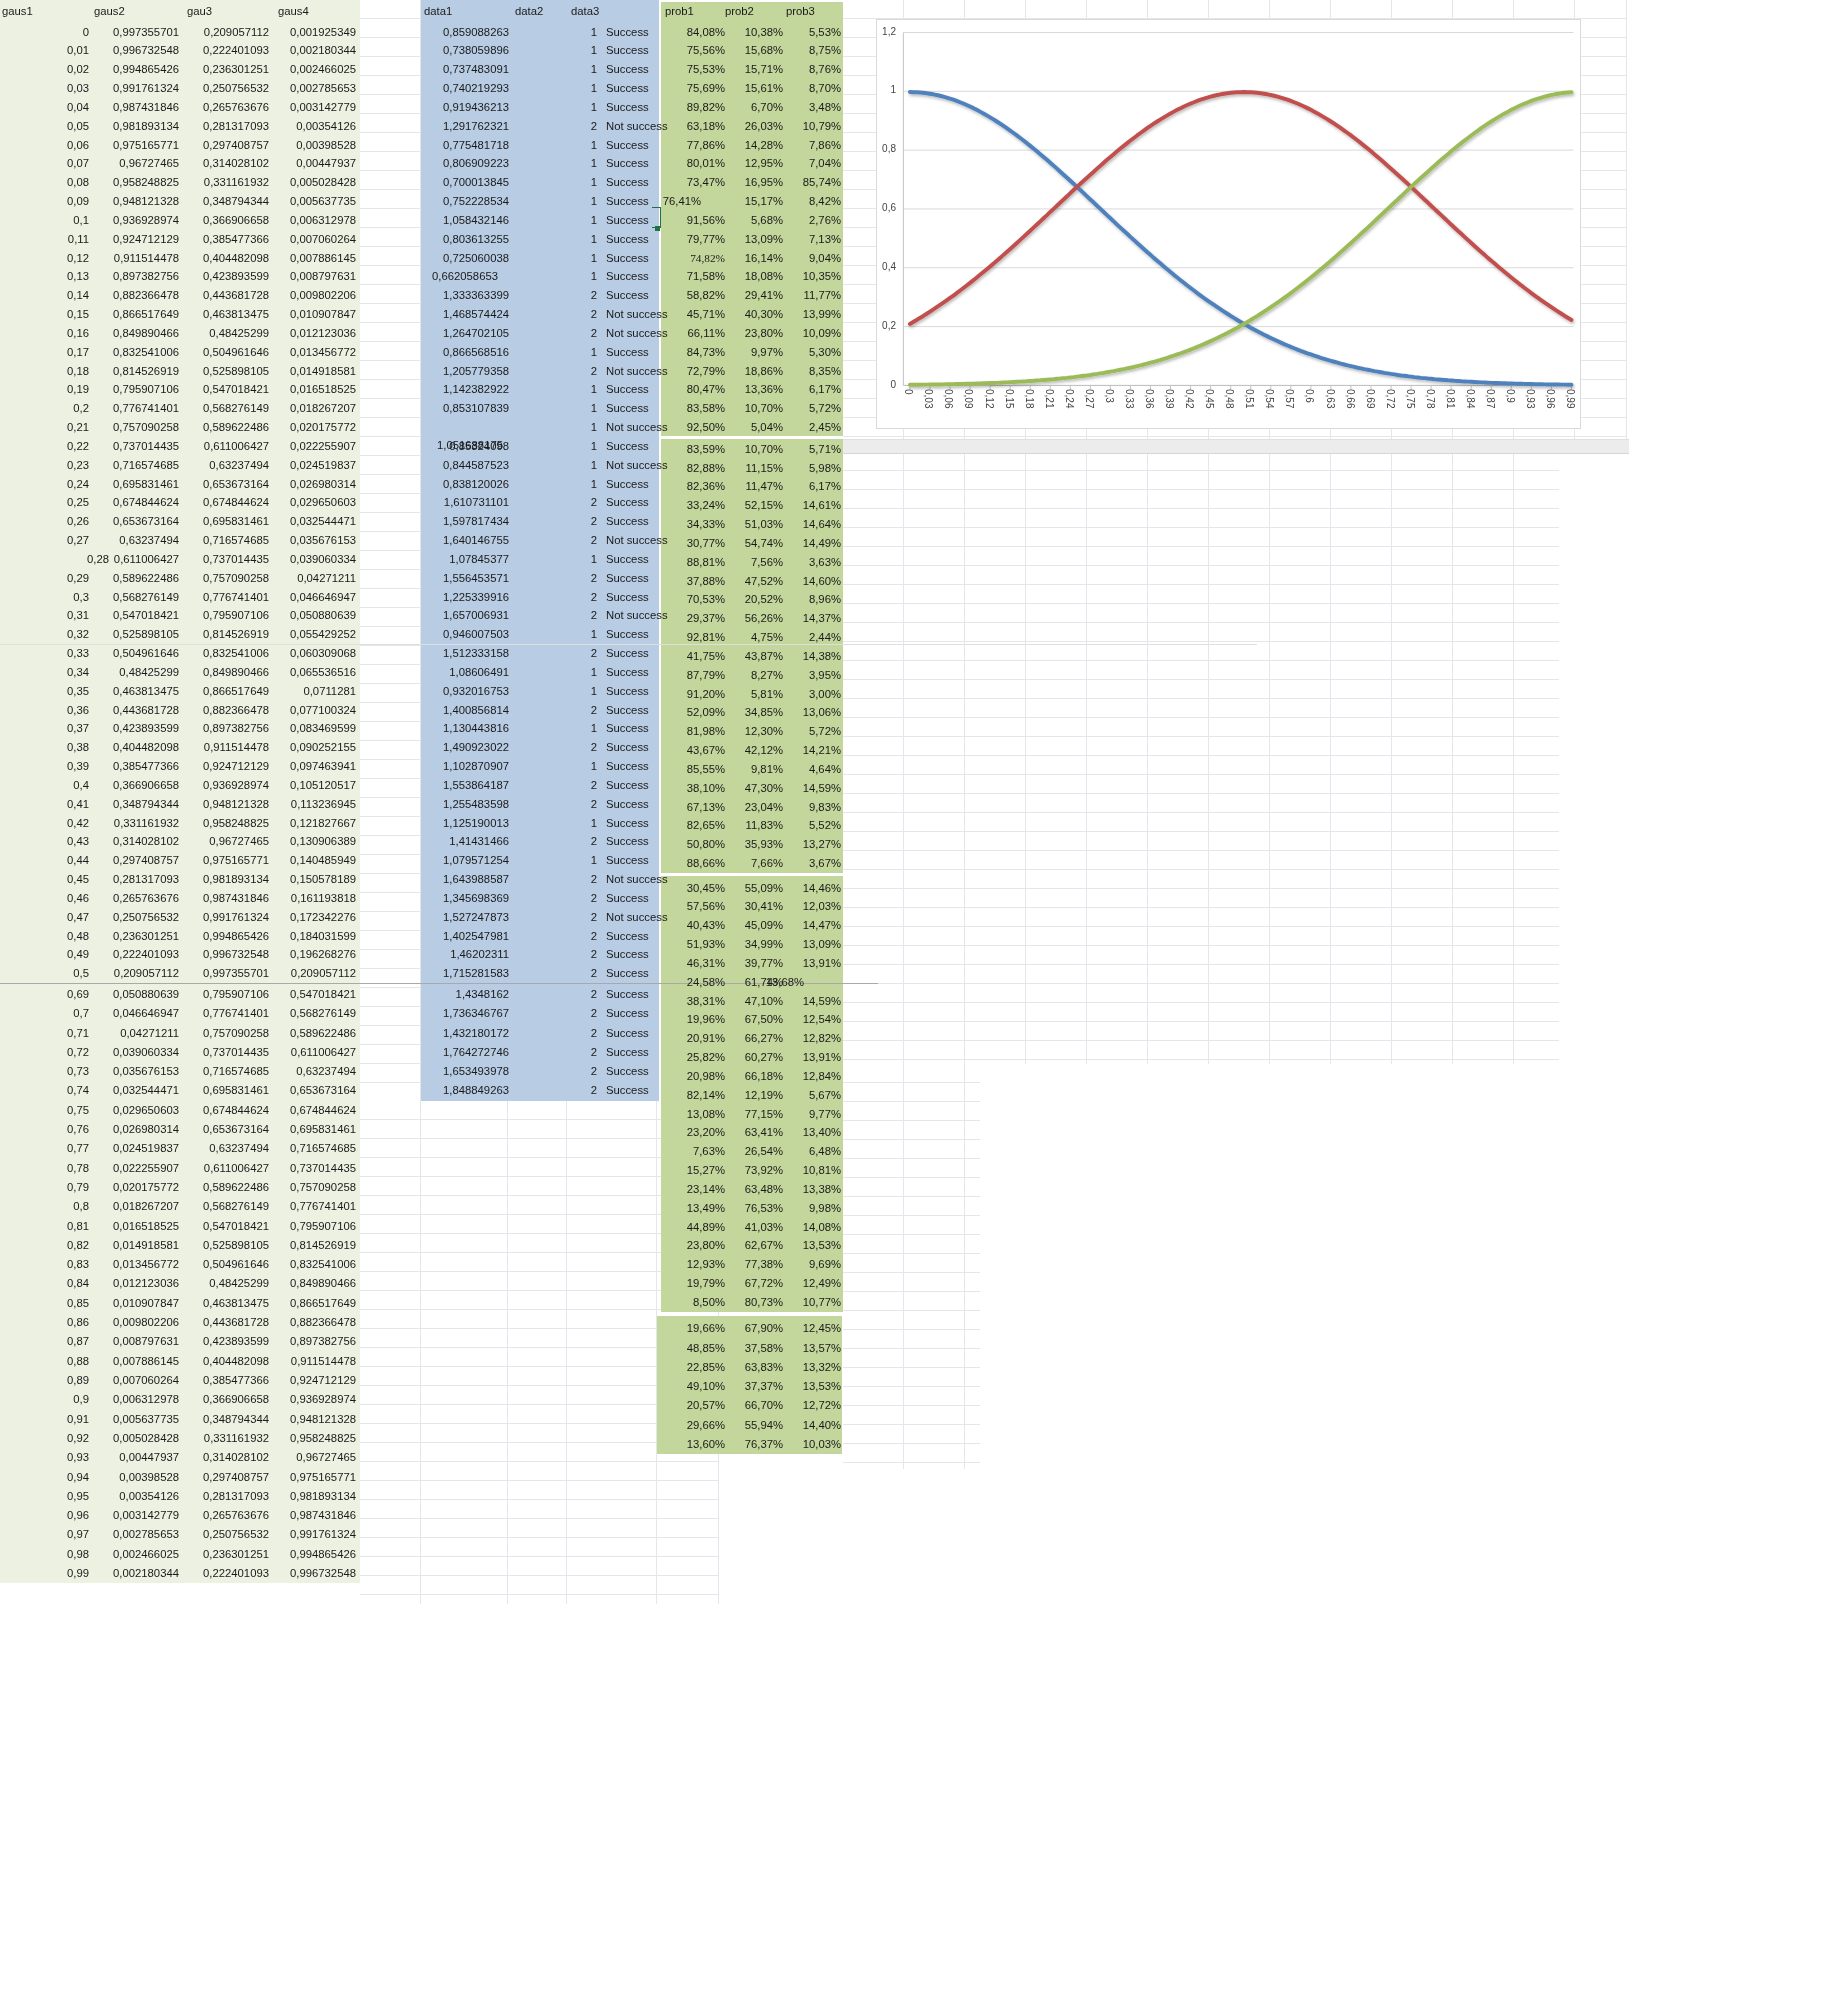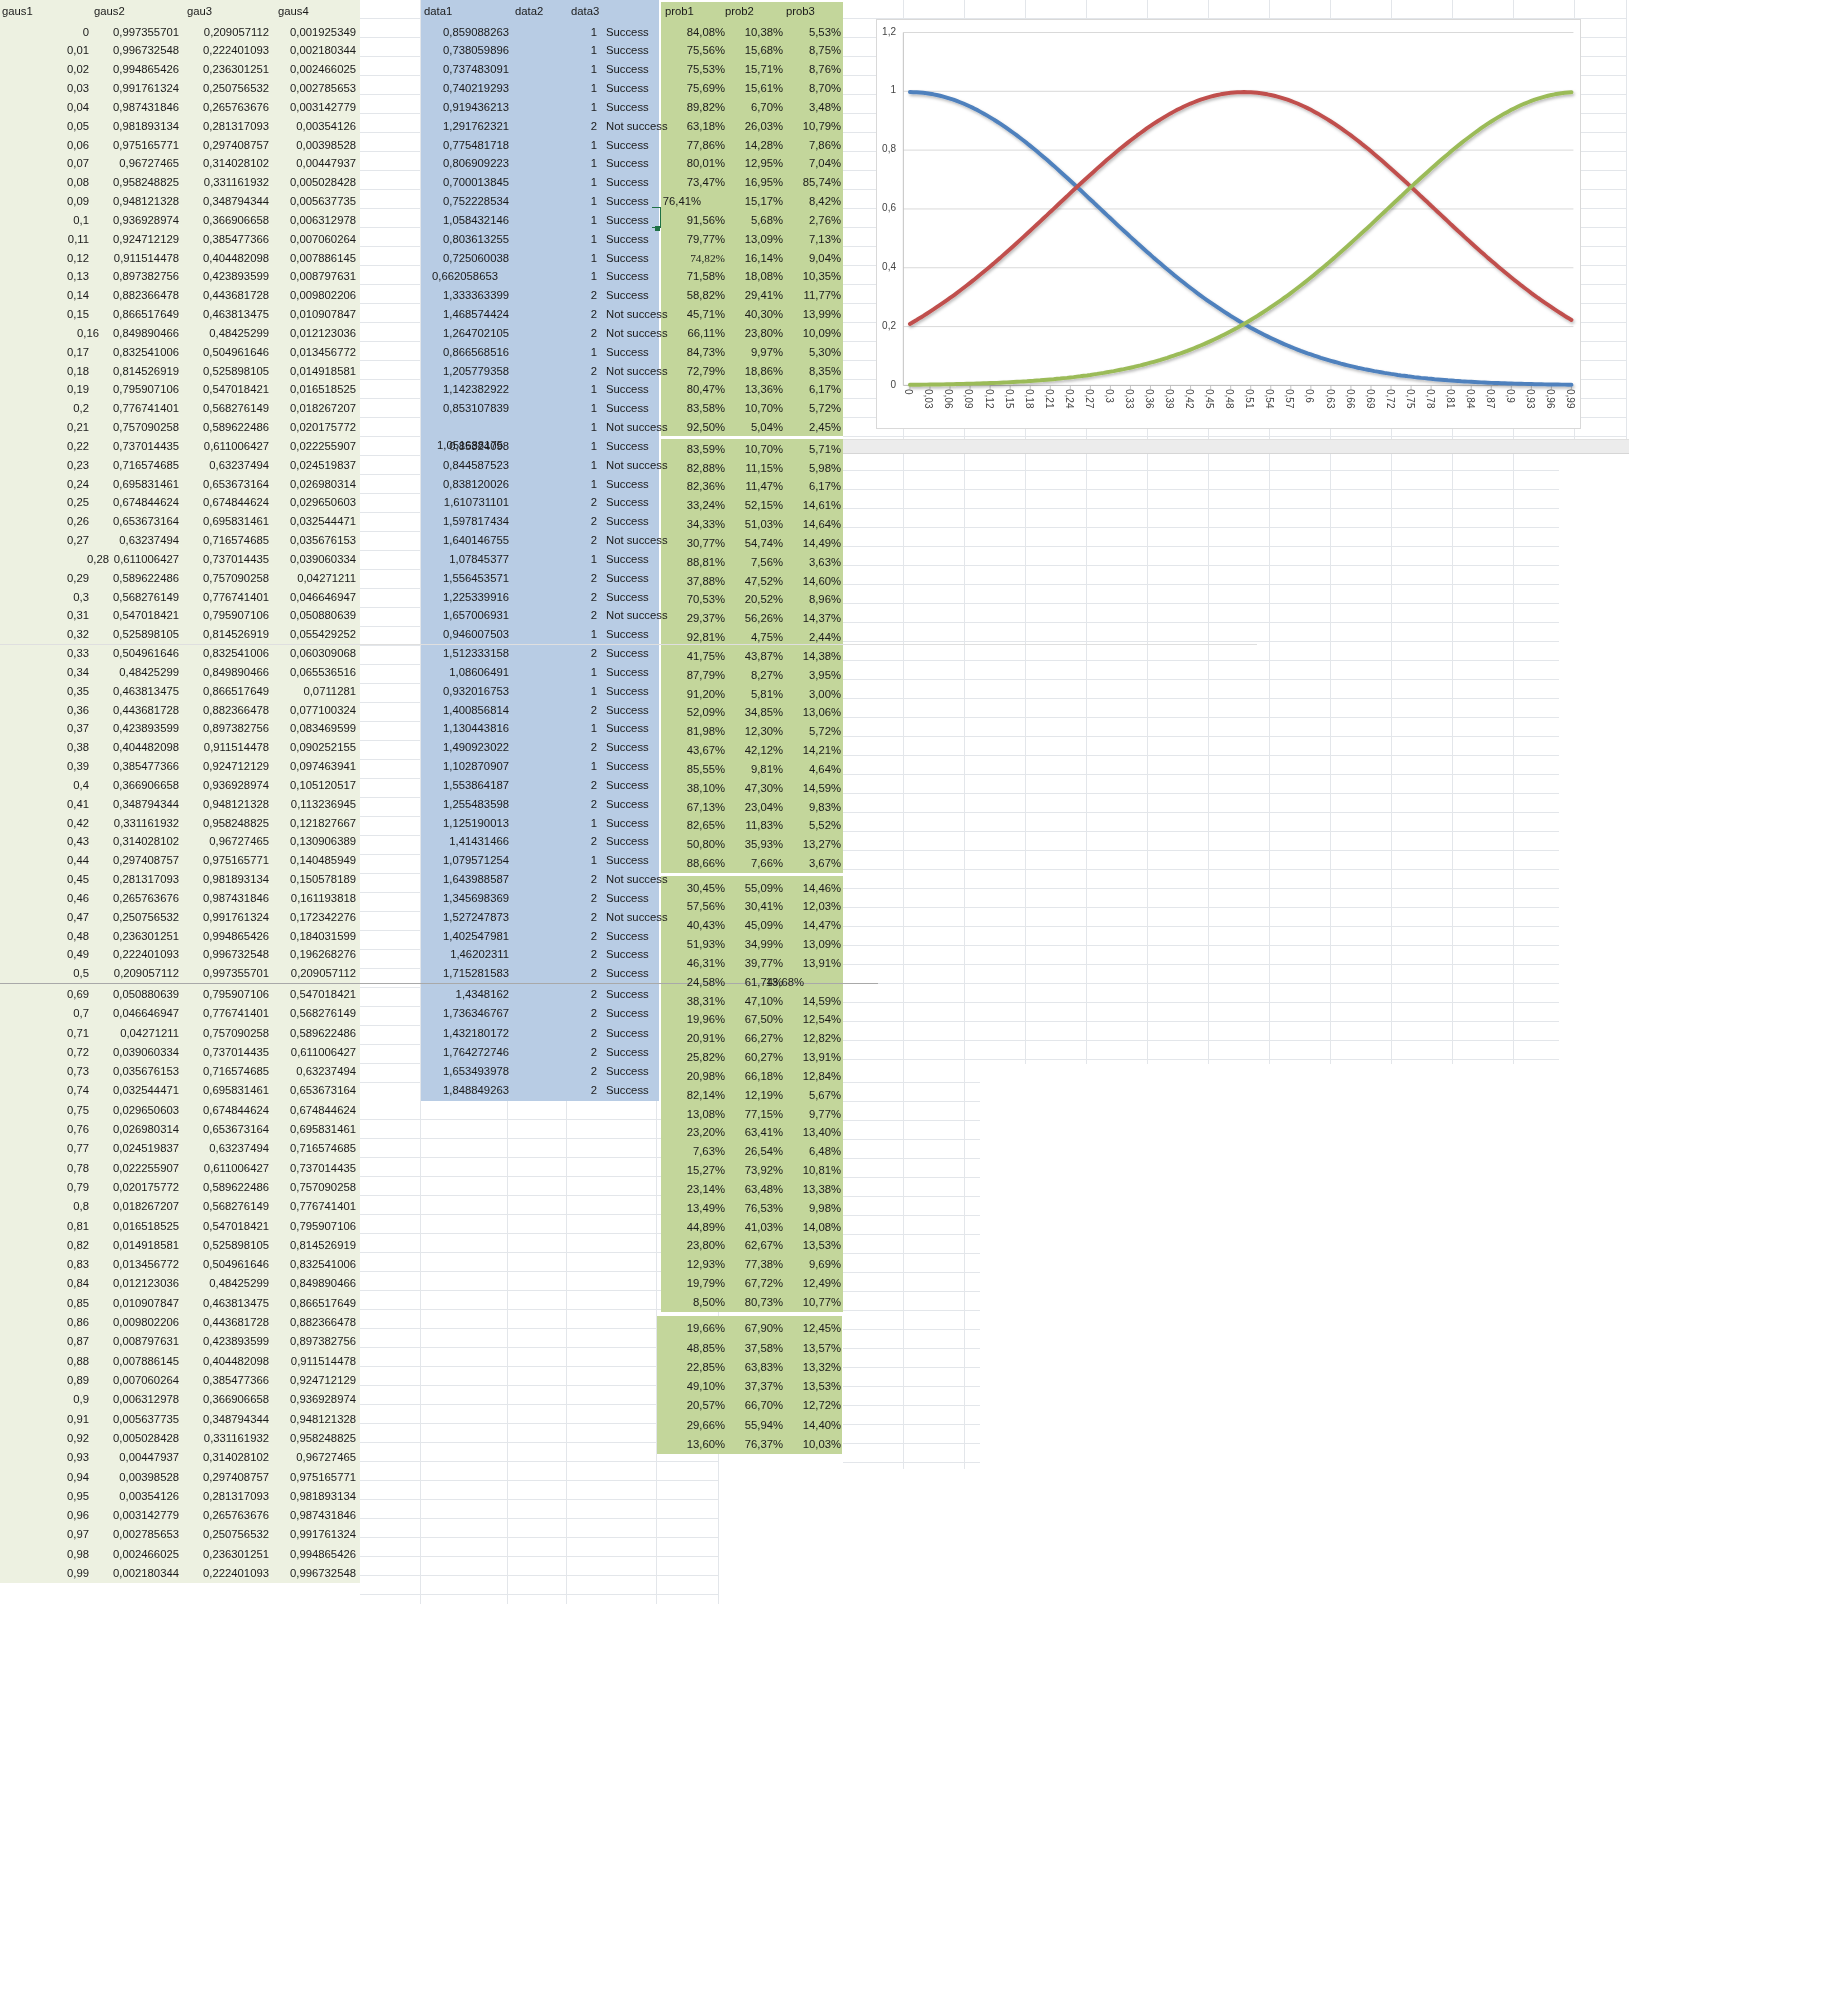--- a/index.html
+++ b/index.html
@@ -123,21 +123,21 @@
       <span class="cell r" style="left: 180px; top: 267px; width: 89px;">0,423893599</span>
       <span class="cell r" style="left: 267px; top: 267px; width: 89px;">0,008797631</span>
       <span class="cell r" style="left: 0px; top: 286px; width: 89px;">0,14</span>
       <span class="cell r" style="left: 90px; top: 286px; width: 89px;">0,882366478</span>
       <span class="cell r" style="left: 180px; top: 286px; width: 89px;">0,443681728</span>
       <span class="cell r" style="left: 267px; top: 286px; width: 89px;">0,009802206</span>
       <span class="cell r" style="left: 0px; top: 305px; width: 89px;">0,15</span>
       <span class="cell r" style="left: 90px; top: 305px; width: 89px;">0,866517649</span>
       <span class="cell r" style="left: 180px; top: 305px; width: 89px;">0,463813475</span>
       <span class="cell r" style="left: 267px; top: 305px; width: 89px;">0,010907847</span>
-      <span class="cell r" style="left: 0px; top: 324px; width: 89px; margin-left: 10px;">0,16</span>
+      <span class="cell r" style="left: 0px; top: 324px; width: 89px;">0,16</span>
       <span class="cell r" style="left: 90px; top: 324px; width: 89px;">0,849890466</span>
       <span class="cell r" style="left: 180px; top: 324px; width: 89px;">0,48425299</span>
       <span class="cell r" style="left: 267px; top: 324px; width: 89px;">0,012123036</span>
       <span class="cell r" style="left: 0px; top: 343px; width: 89px;">0,17</span>
       <span class="cell r" style="left: 90px; top: 343px; width: 89px;">0,832541006</span>
       <span class="cell r" style="left: 180px; top: 343px; width: 89px;">0,504961646</span>
       <span class="cell r" style="left: 267px; top: 343px; width: 89px;">0,013456772</span>
       <span class="cell r" style="left: 0px; top: 362px; width: 89px;">0,18</span>
       <span class="cell r" style="left: 90px; top: 362px; width: 89px;">0,814526919</span>
       <span class="cell r" style="left: 180px; top: 362px; width: 89px;">0,525898105</span>

